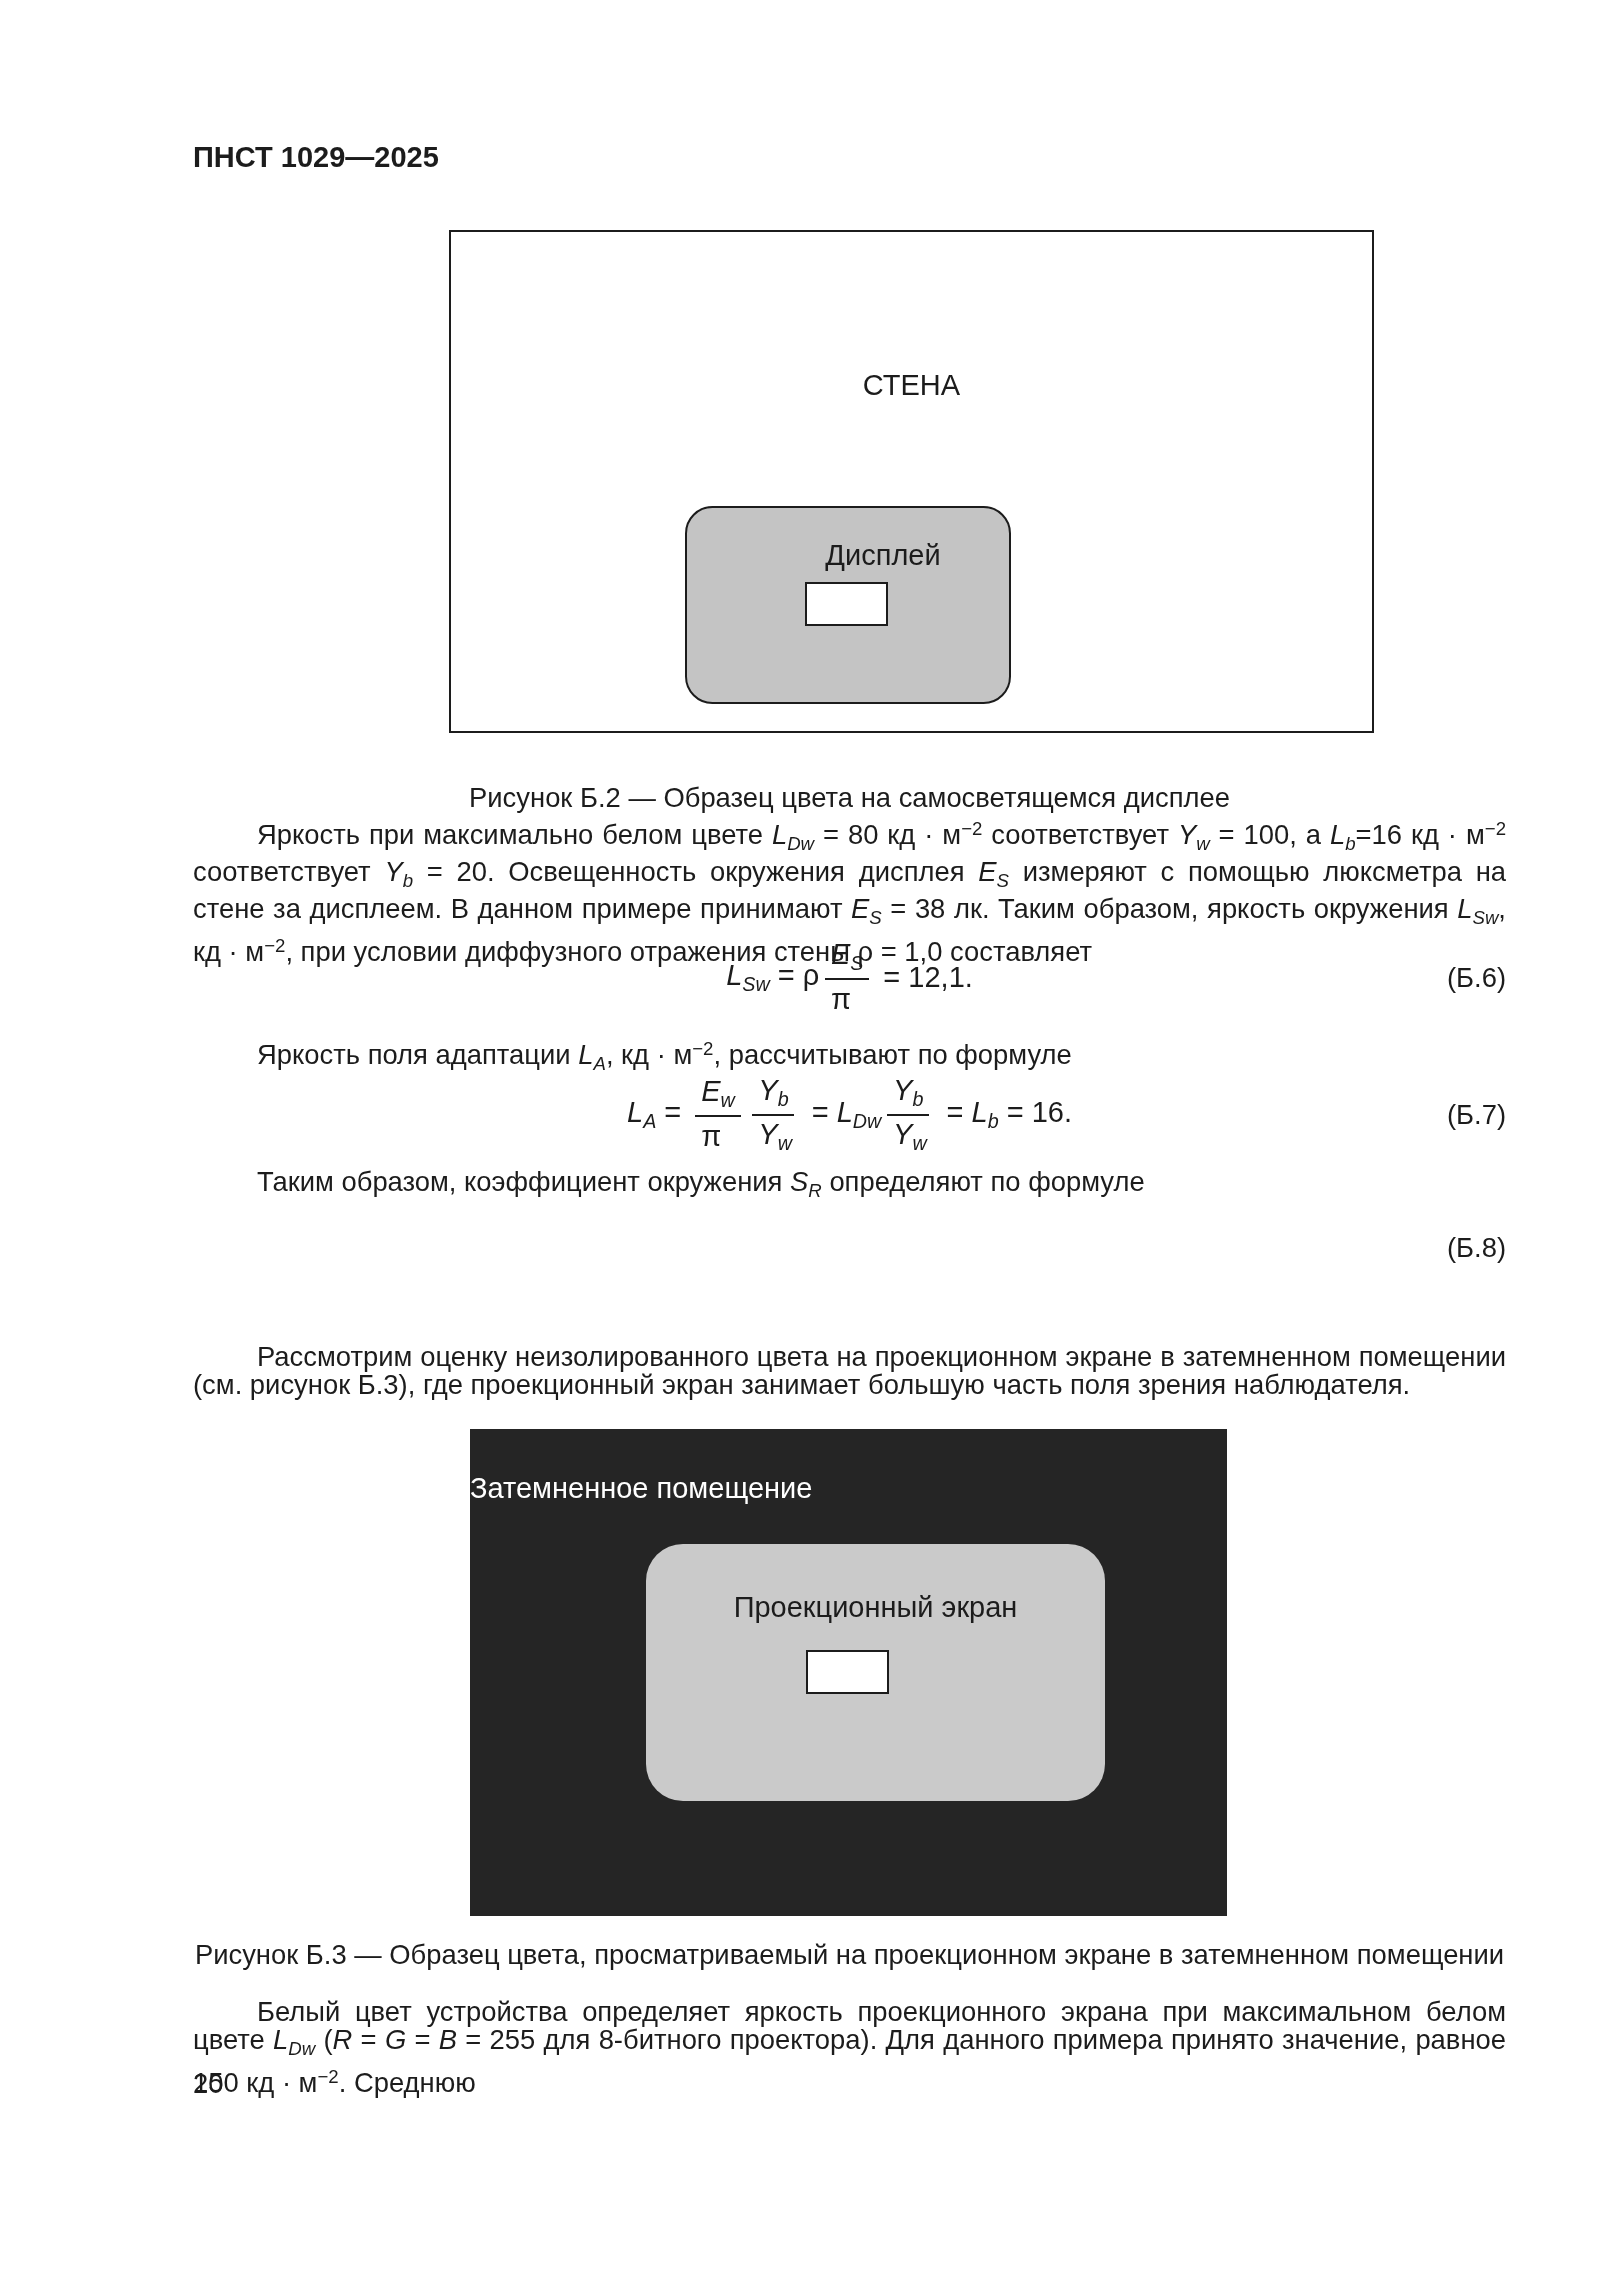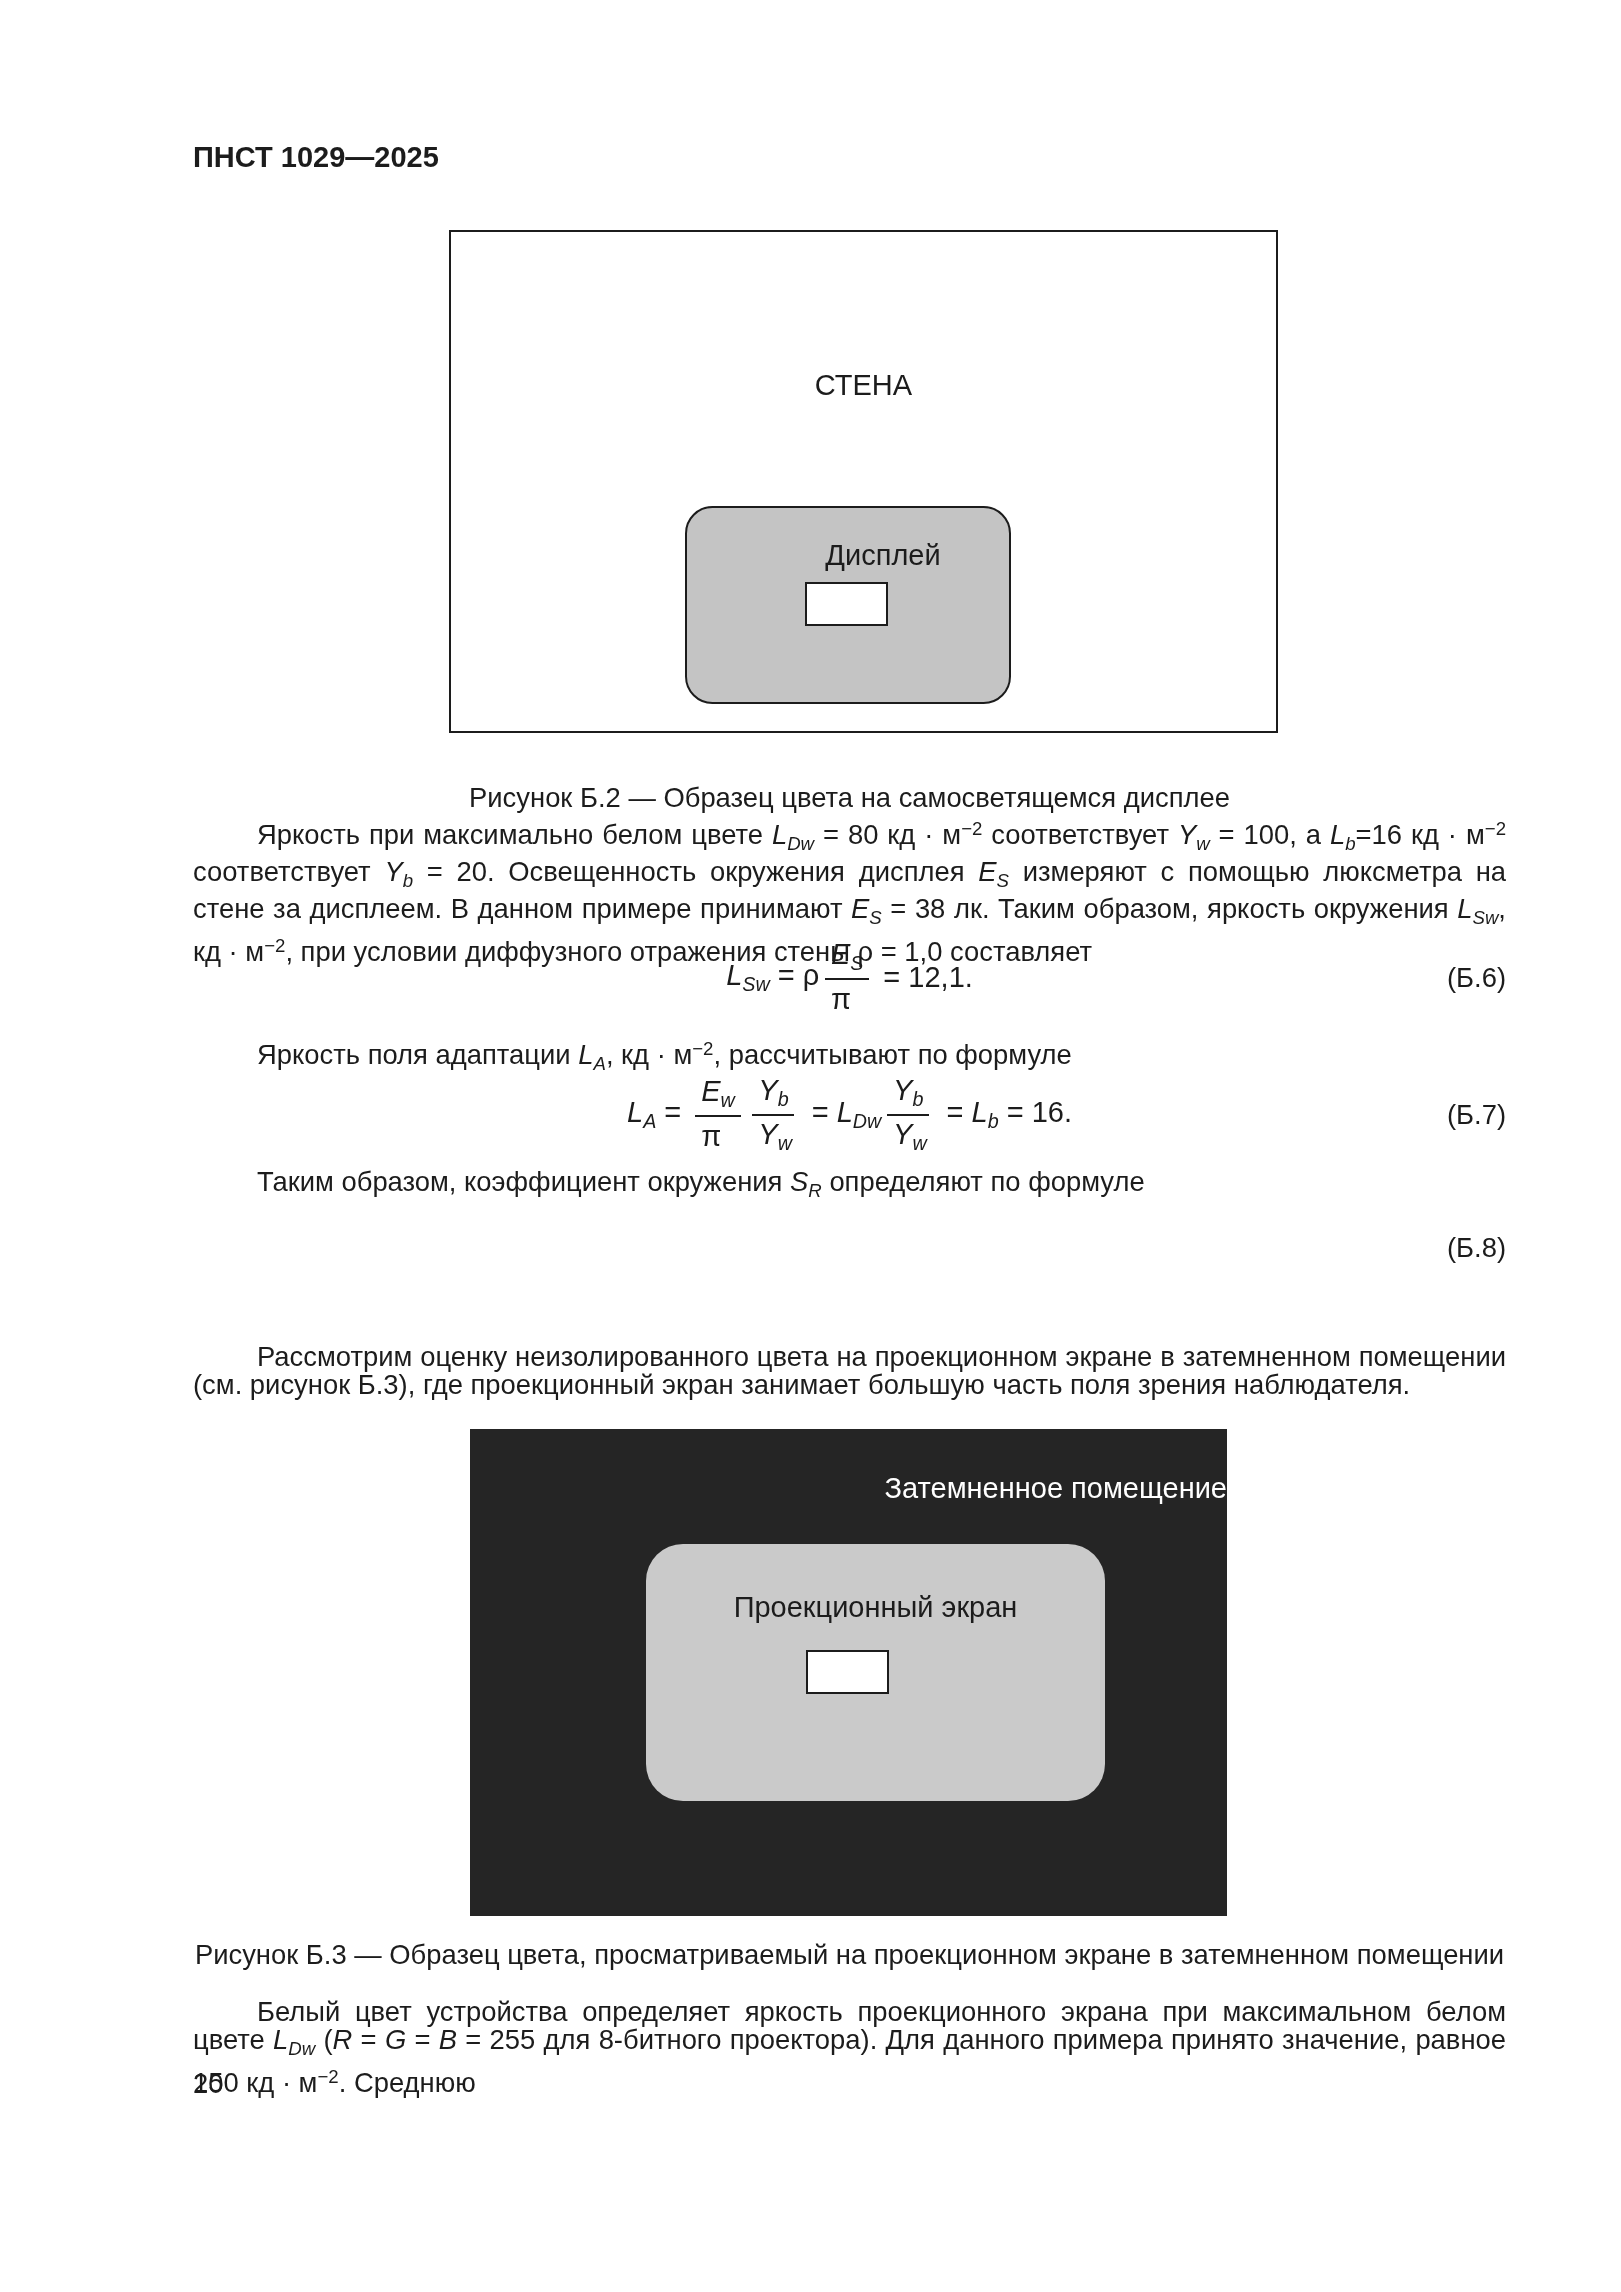--- a/index.html
+++ b/index.html
@@ -52,21 +52,21 @@
   .frac .den { padding: 2.9px 5.9px 0; white-space: pre; }
   .formula-label {
     position: absolute; right: 0; top: 50%;
     transform: translateY(-50%);
     font-size: 27.4px;
   }
   
   .fig-b2 {
     position: absolute;
     left: 449px; top: 230px;
-    width: 829px; height: 503px;
+    width: 925px; height: 503px;
     box-sizing: border-box;
     border: 2.9px solid #1c1c1c;
     background: #ffffff;
   }
   .fig-b2 .wall-label {
     position: absolute; left: 0; width: 100%; top: 137px;
     text-align: center; font-size: 29px;
   }
   .display-panel {
     position: absolute;
@@ -91,21 +91,21 @@
   .display-panel .color-sample { left: 118px; top: 74px; }
   
   .fig-b3 {
     position: absolute;
     left: 470px; top: 1429px;
     width: 757px; height: 487px;
     background: #252525;
   }
   .fig-b3 .room-label {
     position: absolute; left: 0; width: 100%; top: 43px;
-    text-align: right; font-size: 29px; color: #ffffff;
+    text-align: left; font-size: 29px; color: #ffffff;
   }
   .projection-screen {
     position: absolute;
     left: 176px; top: 115px;
     width: 459px; height: 257px;
     border-radius: 37px;
     background: #cacaca;
   }
   .projection-screen .screen-label {
     position: absolute; left: 0; width: 100%; top: 47px;

